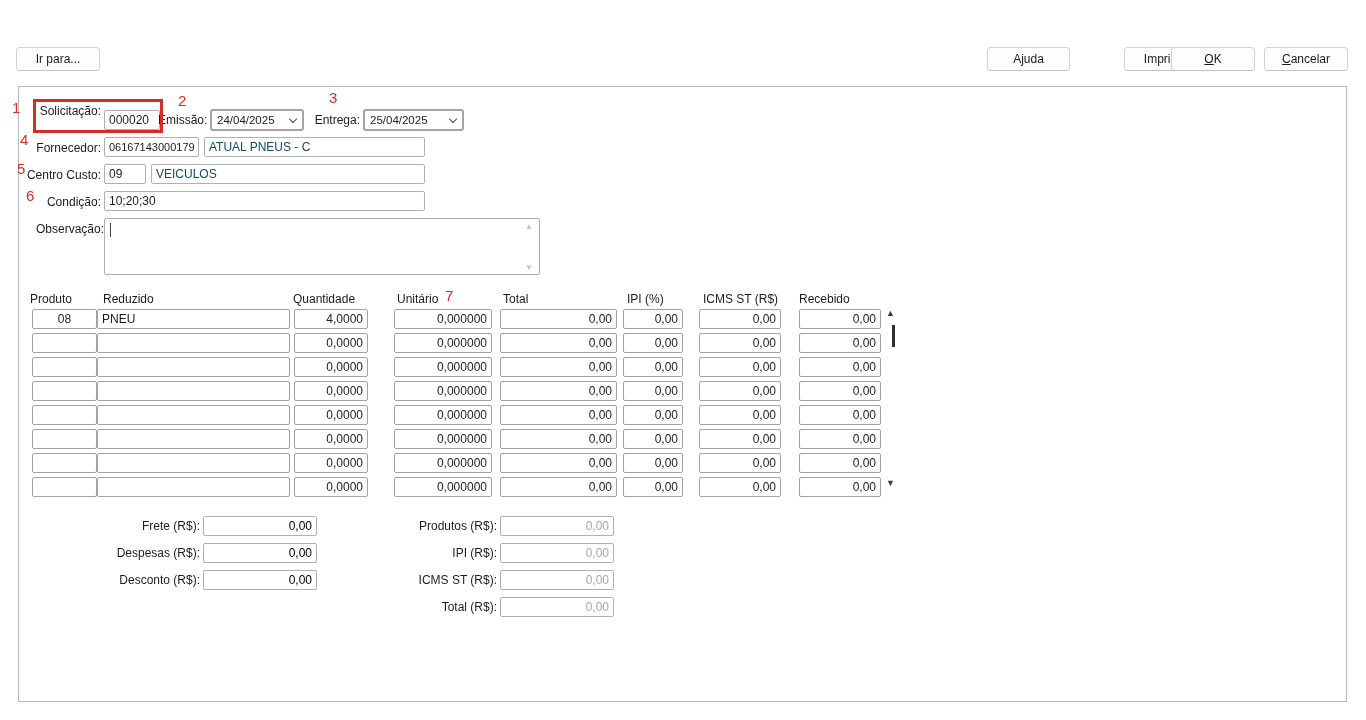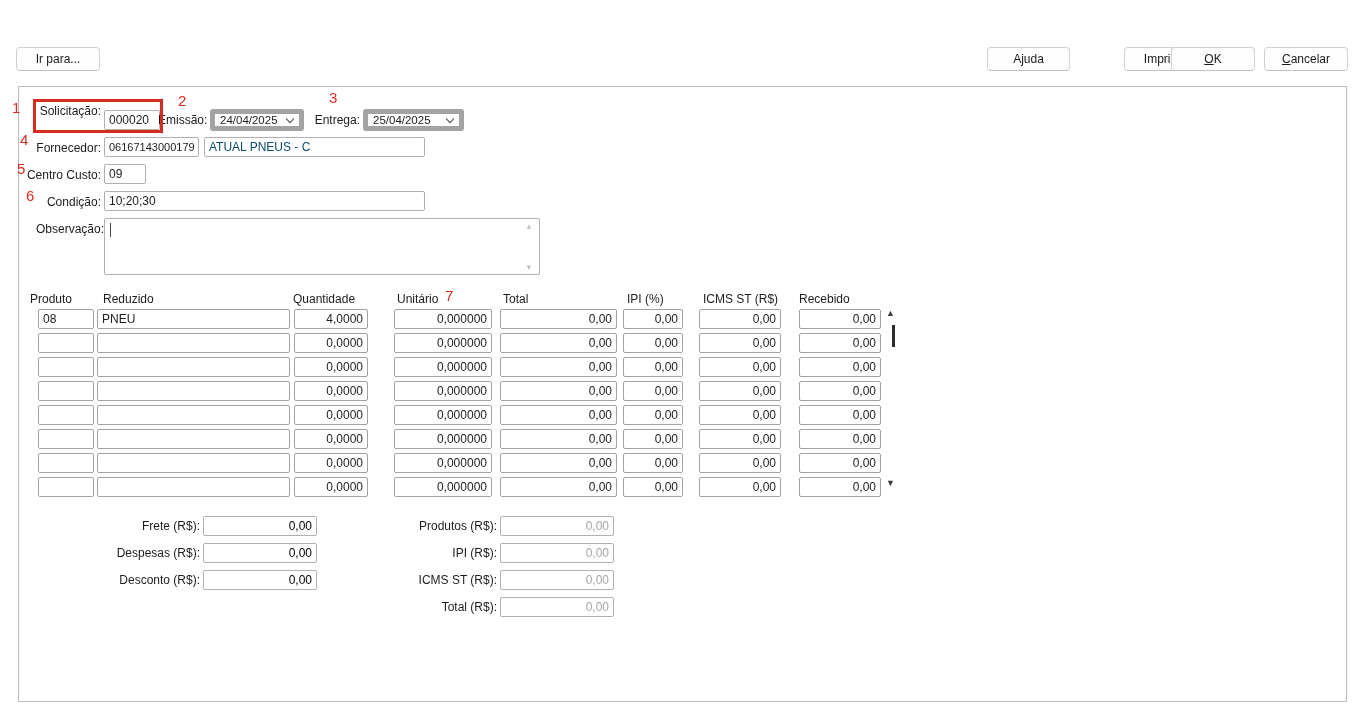--- a/index.html
+++ b/index.html
@@ -19,34 +19,34 @@
   .panel { position:absolute; left:18px; top:86px; width:1329px; height:616px; background:#ffffff; border:1px solid #b9b9b9; }
 
   
   .lbl { position:absolute; font-size:12px; color:#1c1c1c; text-align:right; line-height:15px; white-space:nowrap; }
   .tb  { position:absolute; background:#fff; border:1px solid #b0b0b0; border-radius:2px; font-size:12px; color:#1c1c1c; line-height:18px; height:20px; padding:0 4px; overflow:hidden; white-space:nowrap; }
   .ro  { color:#0c4a6e; }
   .num { text-align:right; }
   .dis { color:#a6a6a6; }
   .fs11 { font-size:11px; }
 
-  .combo { position:absolute; background:#fff; border:5px solid #a3a3a3; border-radius:3px; display:flex; align-items:center; font-size:11.5px; color:#1c1c1c; padding:0 6px 0 5px; height:22px; cursor:pointer; }
+  .combo { position:absolute; background:#fff; border:2px solid #a3a3a3; border-radius:3px; display:flex; align-items:center; font-size:11.5px; color:#1c1c1c; padding:0 6px 0 5px; height:22px; cursor:pointer; }
   .combo .ct { flex:1; }
   .chev { width:6px; height:6px; border-right:1.4px solid #4a4a4a; border-bottom:1.4px solid #4a4a4a; transform:rotate(45deg); margin-top:-3px; }
 
   .obs { position:absolute; left:104px; top:218px; width:436px; height:57px; border:1px solid #b0b0b0; border-radius:2px; background:#fff; }
   .sarrow { position:absolute; color:#c2c2c2; font-size:8px; line-height:9px; }
   .caret { position:absolute; left:110px; top:223px; width:1px; height:14px; background:#444; }
 
   
   .ghead { position:absolute; top:292px; font-size:12px; color:#1c1c1c; line-height:14px; white-space:nowrap; }
   .grid-body { position:absolute; left:30px; top:309px; width:852px; }
   .grid-row { position:relative; height:24px; }
   .gcell { position:absolute; top:0; height:20px; border:1px solid #a2a2a2; border-radius:2px; background:#fff; font-size:12px; line-height:18px; padding:0 4px; color:#1c1c1c; overflow:hidden; white-space:nowrap; }
-  .c-produto    { left:8px;     width:56px; }
+  .c-produto    { left:2px;     width:65px;text-align:center; }
   .c-reduzido   { left:67px;  width:193px; }
   .c-quantidade { left:264px; width:74px; }
   .c-unitario   { left:364px; width:98px; }
   .c-total      { left:470px; width:117px; }
   .c-ipi        { left:593px; width:60px; }
   .c-icms       { left:669px; width:82px; }
   .c-recebido   { left:769px; width:82px; }
   .vscroll-arrow { position:absolute; color:#3c3c3c; font-size:9px; line-height:10px; cursor:pointer; }
   .vscroll-thumb { position:absolute; left:892px; top:325px; width:3px; height:22px; background:#2e2e2e; cursor:pointer; }
 
@@ -88,20 +88,21 @@
     <span class="ct">25/04/2025</span>
     <span class="chev"></span>
   </div>
 
   <span class="lbl" style="left:36px; top:141px; width:65px;">Fornecedor:</span>
   <div class="tb fs11" style="left:104px; top:137px; width:95px;">06167143000179</div>
   <div class="tb ro" style="left:204px; top:137px; width:221px;">ATUAL PNEUS - C</div>
 
   <span class="lbl" style="left:26px; top:168px; width:75px;">Centro Custo:</span>
   <div class="tb" style="left:104px; top:164px; width:42px;">09</div>
+  <div class="tb ro" style="left:151px; top:164px; width:274px;">VEICULOS</div>
 
   <span class="lbl" style="left:36px; top:195px; width:65px;">Condição:</span>
   <div class="tb" style="left:104px; top:191px; width:321px;">10;20;30</div>
 
   <span class="lbl" style="left:36px; top:222px; width:65px;">Observação:</span>
   <div class="obs"></div>
   <span class="caret"></span>
   <span class="sarrow" style="left:525px; top:222px;">▲</span>
   <span class="sarrow" style="left:525px; top:263px;">▼</span>
 

